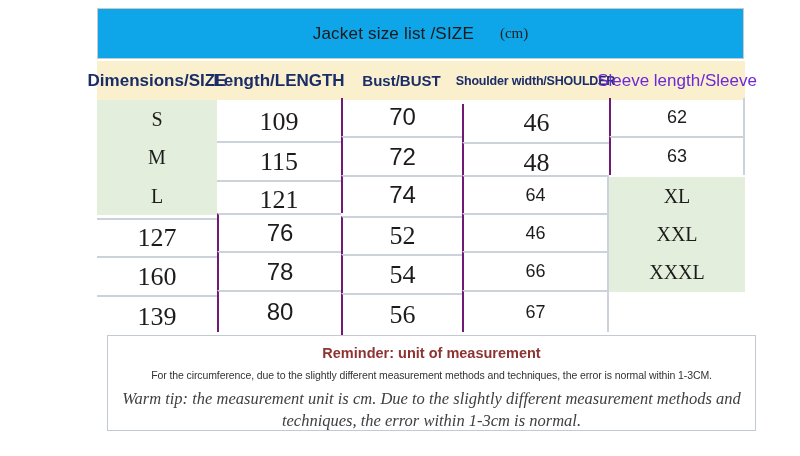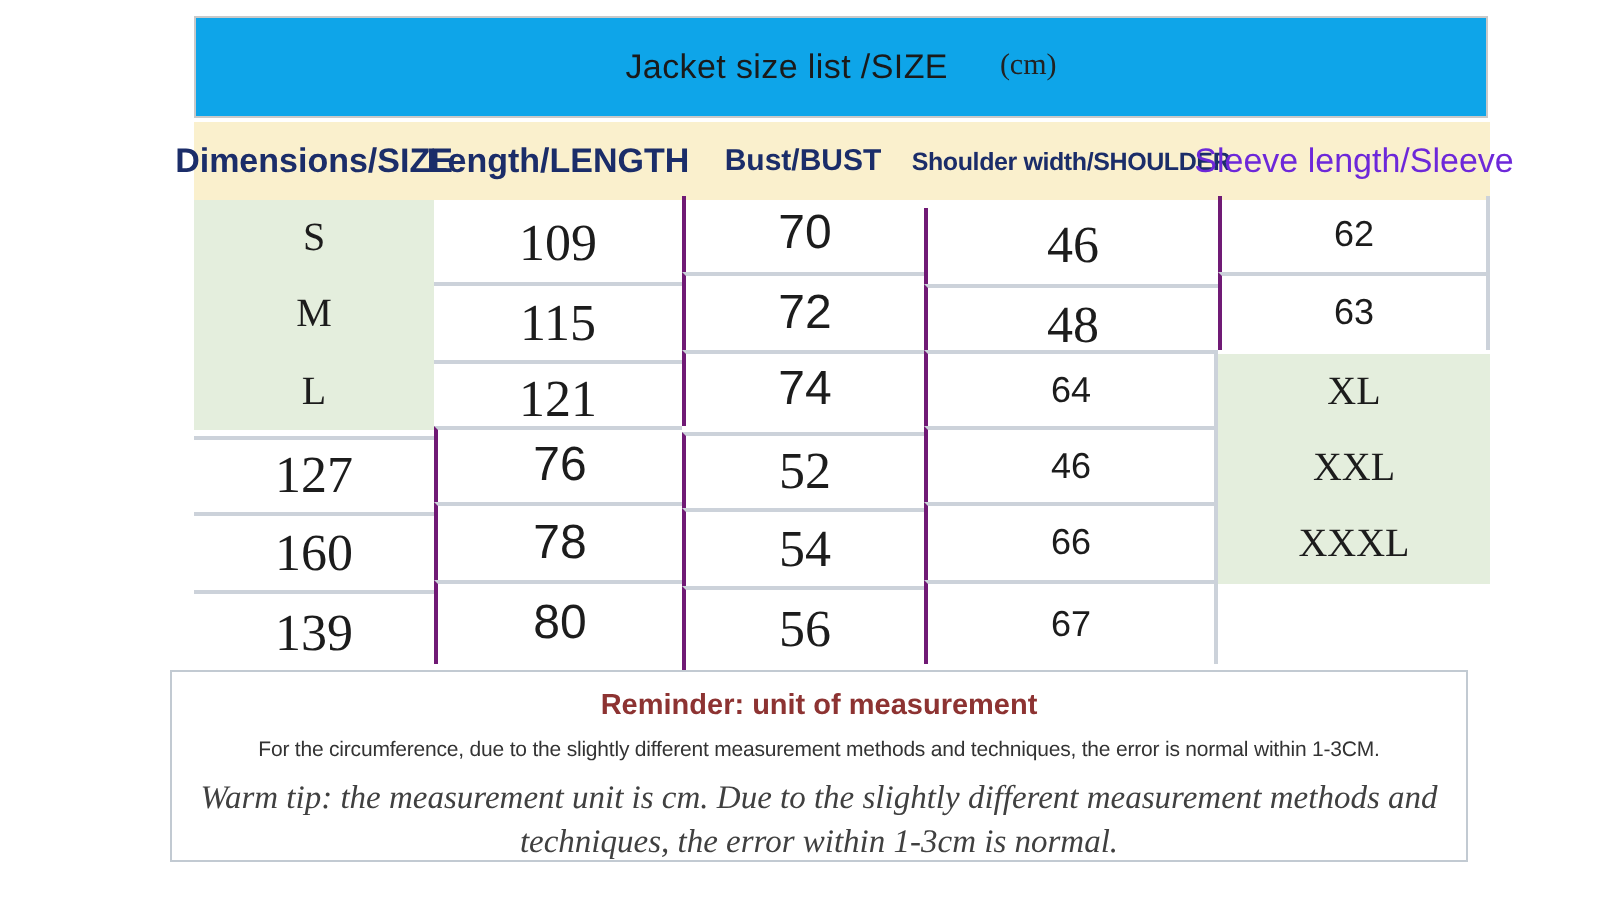--- a/index.html
+++ b/index.html
@@ -44,21 +44,21 @@
   .c-shd{font-family:"Liberation Serif",serif;font-size:26px;transform:translateY(1px);}
   .c-shd.low{transform:translateY(4px);}
   .c-slv{font-size:18px;transform:translateY(-2px);}
   
   .c-len,.c-shd,.c-slv{border-left:2px solid #701a75;}
   .r2.cell:not(.c-size),.r3.cell:not(.c-size),.r4.cell:not(.c-size),
   .r5.cell:not(.c-size),.r6.cell:not(.c-size){border-top:2px solid #ccd2da;}
   .c-slv{border-right:2px solid #ccd2da;}
   
   .rem-box{
-    position:absolute;left:85px;top:335px;width:649px;height:96px;
+    position:absolute;left:107px;top:335px;width:649px;height:96px;
     border:1px solid #c2cad2;background:#fff;text-align:center;
     box-sizing:border-box;padding-top:9px;
   }
   .rem-title{font-size:14.5px;font-weight:600;color:#8d3332;margin:0 0 8px 0;}
   .rem-small{font-size:10.5px;color:#333;margin:0 0 7px 0;letter-spacing:-.1px;}
   .rem-warm{
     font-family:"Liberation Serif",serif;font-size:16.5px;color:#404040;
     line-height:1.32;margin:0 auto;width:640px;font-style:italic;
   }
 </style>

